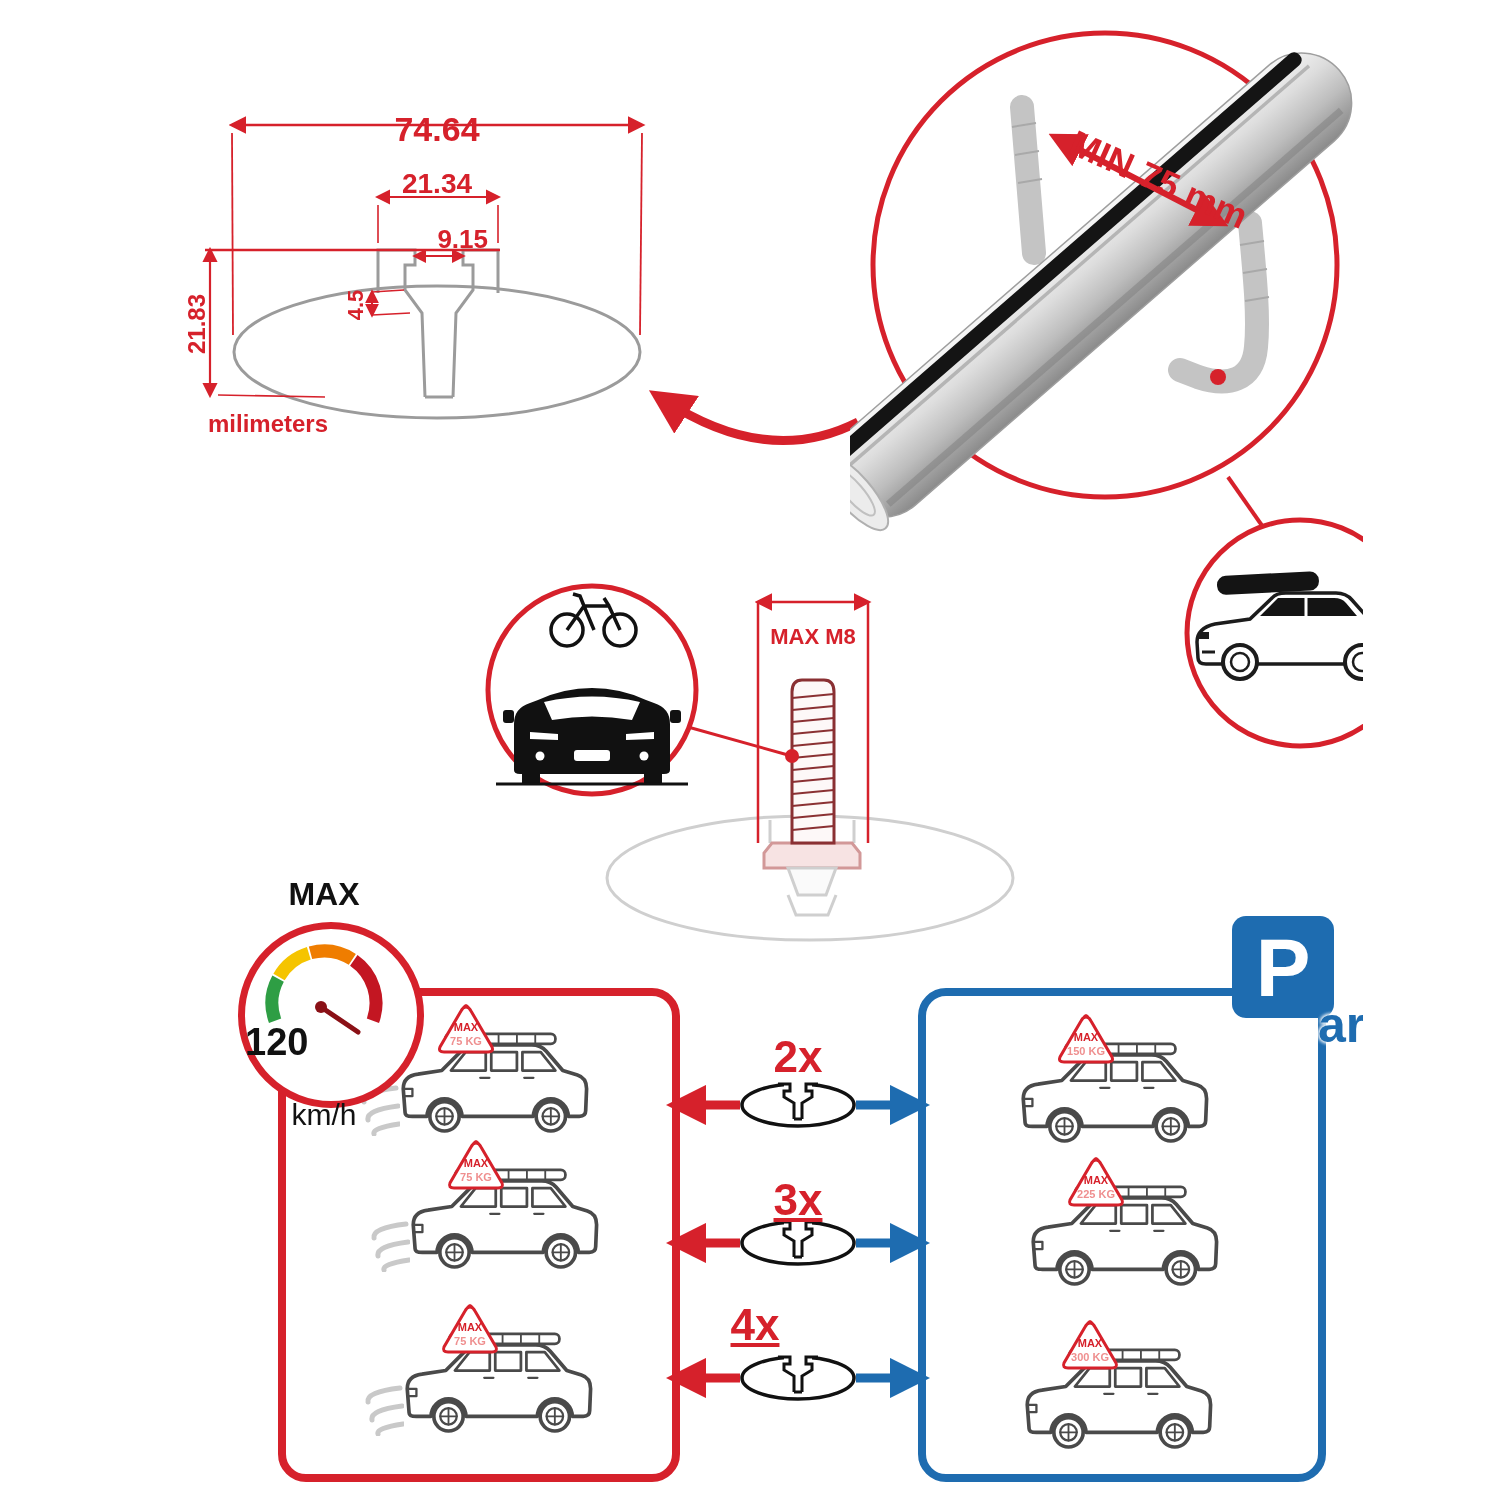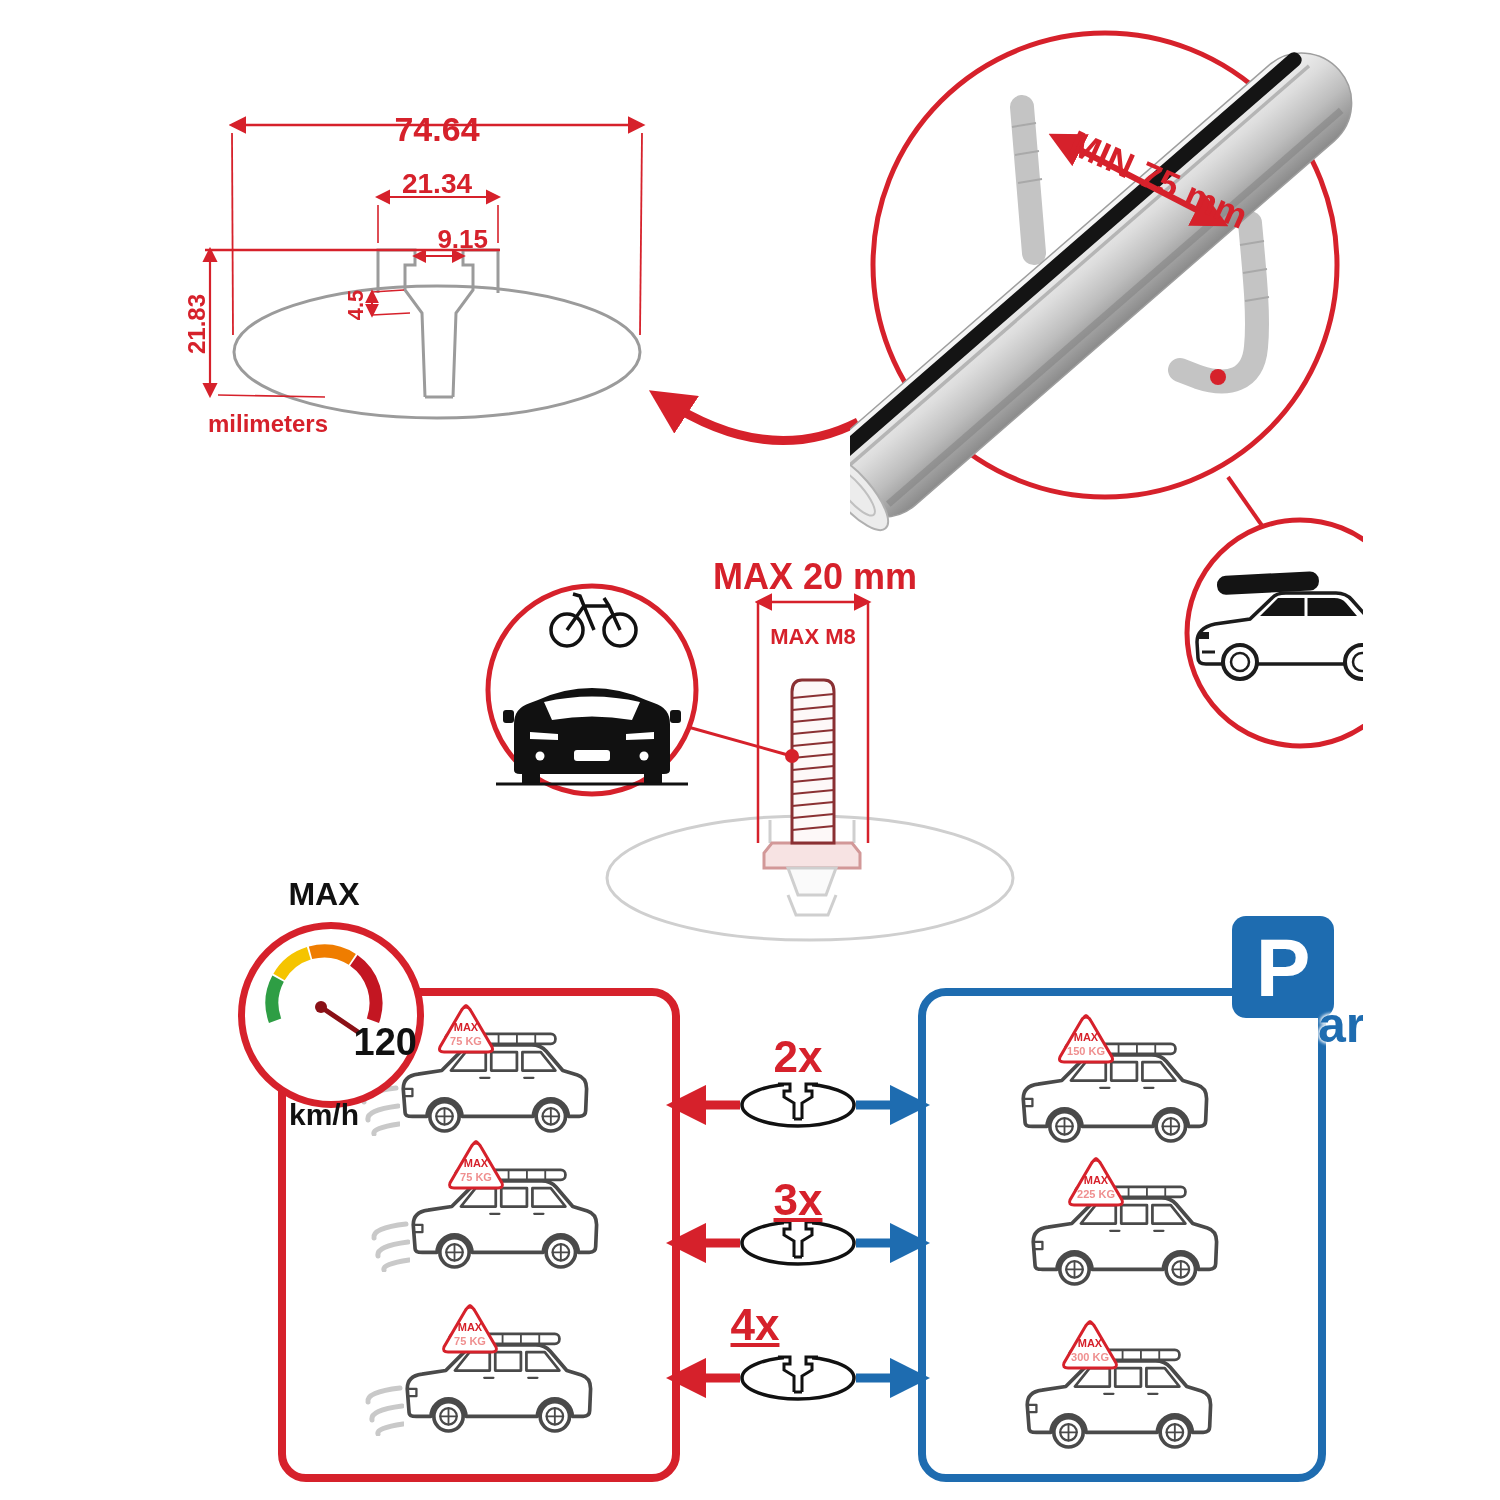--- a/index.html
+++ b/index.html
@@ -6,21 +6,21 @@
   .canvas { position:relative; width:1363px; height:1500px; background:#fff; overflow:hidden;
             font-family:"Liberation Sans", sans-serif; }
   .abs { position:absolute; }
   .lbl { position:absolute; color:#d6212b; font-weight:bold; text-align:center; white-space:nowrap; }
   .blk { color:#111; }
   .panel { position:absolute; border-radius:28px; z-index:1; }
   .panel-red  { left:278px; top:988px; width:386px; height:478px; border:8px solid #d6212b; }
   .panel-blue { left:918px; top:988px; width:392px; height:478px; border:8px solid #1e6cb0; }
   .speedo { position:absolute; left:238px; top:922px; width:172px; height:172px; background:#fff;
             border:7px solid #d6212b; border-radius:50%; z-index:5; }
-  .speedo .val { position:absolute; left:0; right:0; top:92px; text-align:right;
+  .speedo .val { position:absolute; left:0; right:0; top:92px; text-align:left;
                  font-size:38px; font-weight:bold; color:#111; }
   .park-box { position:absolute; left:1232px; top:916px; width:102px; height:102px;
               background:#1e6cb0; border-radius:14px; z-index:6; }
   .park-box .p { position:absolute; left:0; top:4px; width:100%; text-align:center;
                  color:#fff; font-size:82px; font-weight:bold; line-height:96px; }
   .park-ark { position:absolute; left:1318px; top:964px; color:#1e6cb0; font-size:50px;
               font-weight:bold; z-index:7; text-shadow:0 0 4px #fff, 0 0 4px #fff, 0 0 4px #fff;margin-top:32px; }
   .car { position:absolute; z-index:2; }
   .car .body-svg { display:block; width:212px; height:110px; }
   .badge { position:absolute; width:60px; height:52px; }
@@ -217,39 +217,38 @@
       <path d="M-62,14 L-34,16 L-34,22 L-62,21 Z" fill="#fff"></path>
       <path d="M62,14 L34,16 L34,22 L62,21 Z" fill="#fff"></path>
       <circle cx="-52" cy="38" r="4.5" fill="#fff"></circle>
       <circle cx="52" cy="38" r="4.5" fill="#fff"></circle>
       <rect x="-18" y="32" width="36" height="11" rx="3" fill="#fff"></rect>
       <rect x="-70" y="56" width="18" height="9" fill="#111"></rect>
       <rect x="52" y="56" width="18" height="9" fill="#111"></rect>
       <path d="M-96,66 L96,66" stroke="#111" stroke-width="3"></path>
     </g>
   </svg>
-  <div class="lbl" style="left:700px; top:556px; width:230px; font-size:36px;">MAX 20 mm</div>
   <div class="lbl" style="left:728px; top:624px; width:170px; font-size:22px;">MAX M8</div>
 
   <div class="lbl blk" style="left:238px; top:876px; width:172px; font-size:32px; color:#111;">MAX</div>
 
   <div class="speedo">
     <svg width="158" height="158" viewBox="0 0 158 158">
       <g fill="none" stroke-width="13">
         <path d="M30.1,91.8 A52,52 0 0 1 33.1,49.6" stroke="#2e9e44"></path>
         <path d="M34.0,48.0 A52,52 0 0 1 63.8,24.3" stroke="#f5c400"></path>
         <path d="M65.5,23.8 A52,52 0 0 1 107.3,30.4" stroke="#ef7d00"></path>
         <path d="M108.8,31.4 A52,52 0 0 1 127.9,91.8" stroke="#c31622"></path>
       </g>
       <line x1="76" y1="78" x2="113" y2="103" stroke="#8a1016" stroke-width="5" stroke-linecap="round"></line>
       <circle cx="76" cy="78" r="6" fill="#8a1016"></circle>
     </svg>
     <div class="val">120</div>
   </div>
-  <div class="lbl blk" style="left:238px; top:1098px; width:172px; font-size:30px; color:#111; font-weight:bold; z-index:5;">km/h</div>
+  <div class="lbl blk" style="left:238px; top:1098px; width:172px; font-size:30px; color:#111; font-weight:normal; z-index:5;">km/h</div>
 
   <div class="panel panel-red"></div>
   <div class="panel panel-blue"></div>
 
   <div class="park-box">
     <div class="p">P</div>
   </div>
   <div class="park-ark">ark</div>
 
   <svg class="abs" style="left:660px; top:1020px; z-index:3;" width="270" height="410" viewBox="0 0 270 410">

